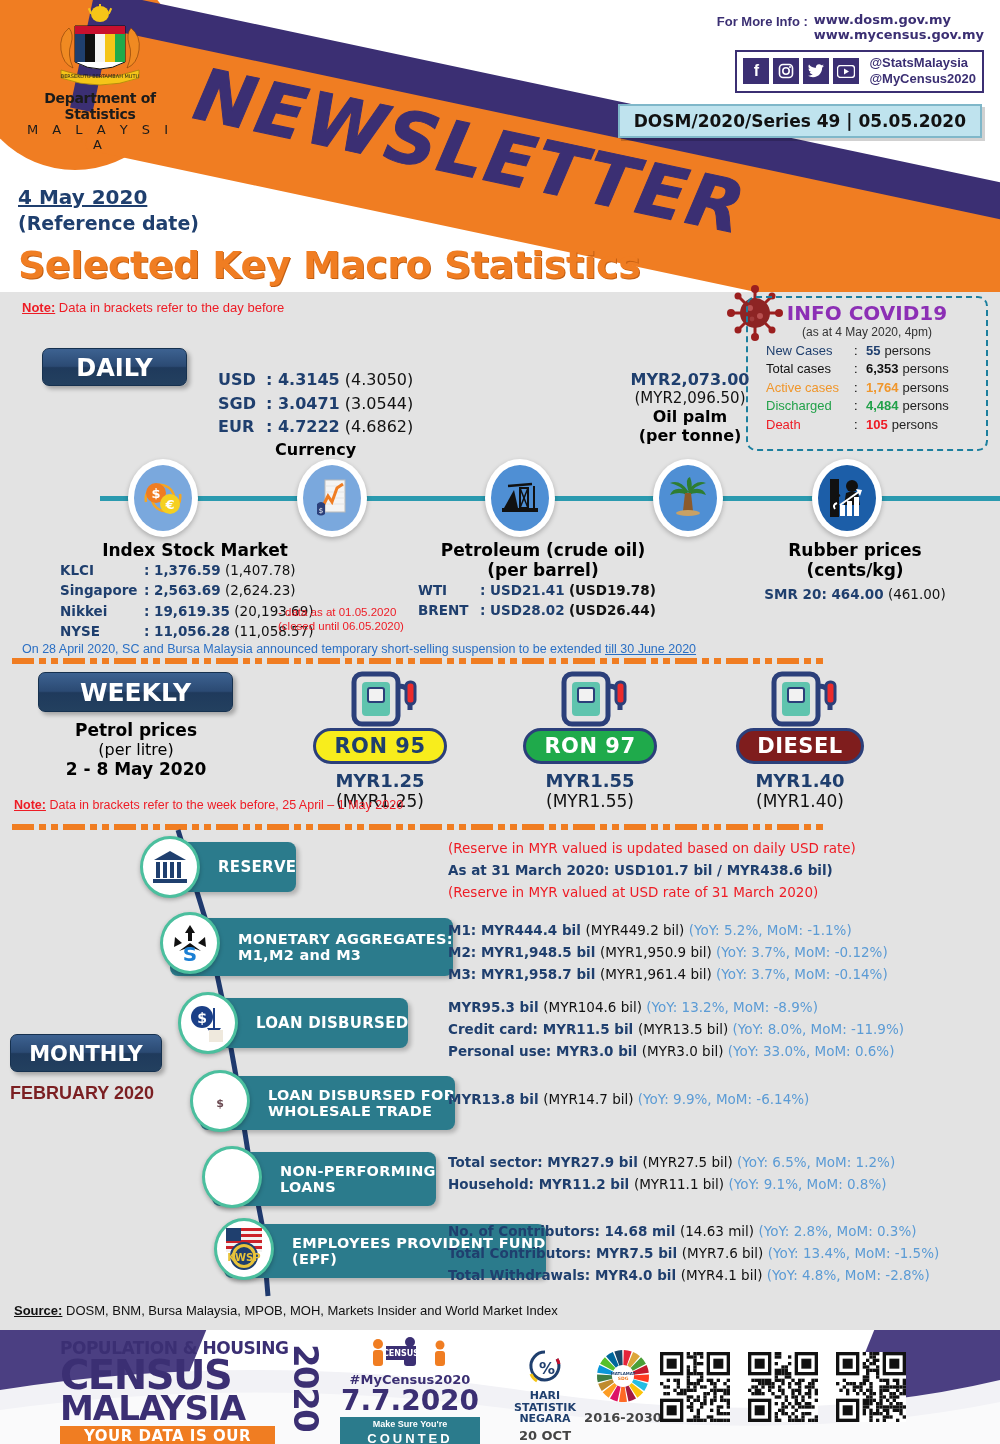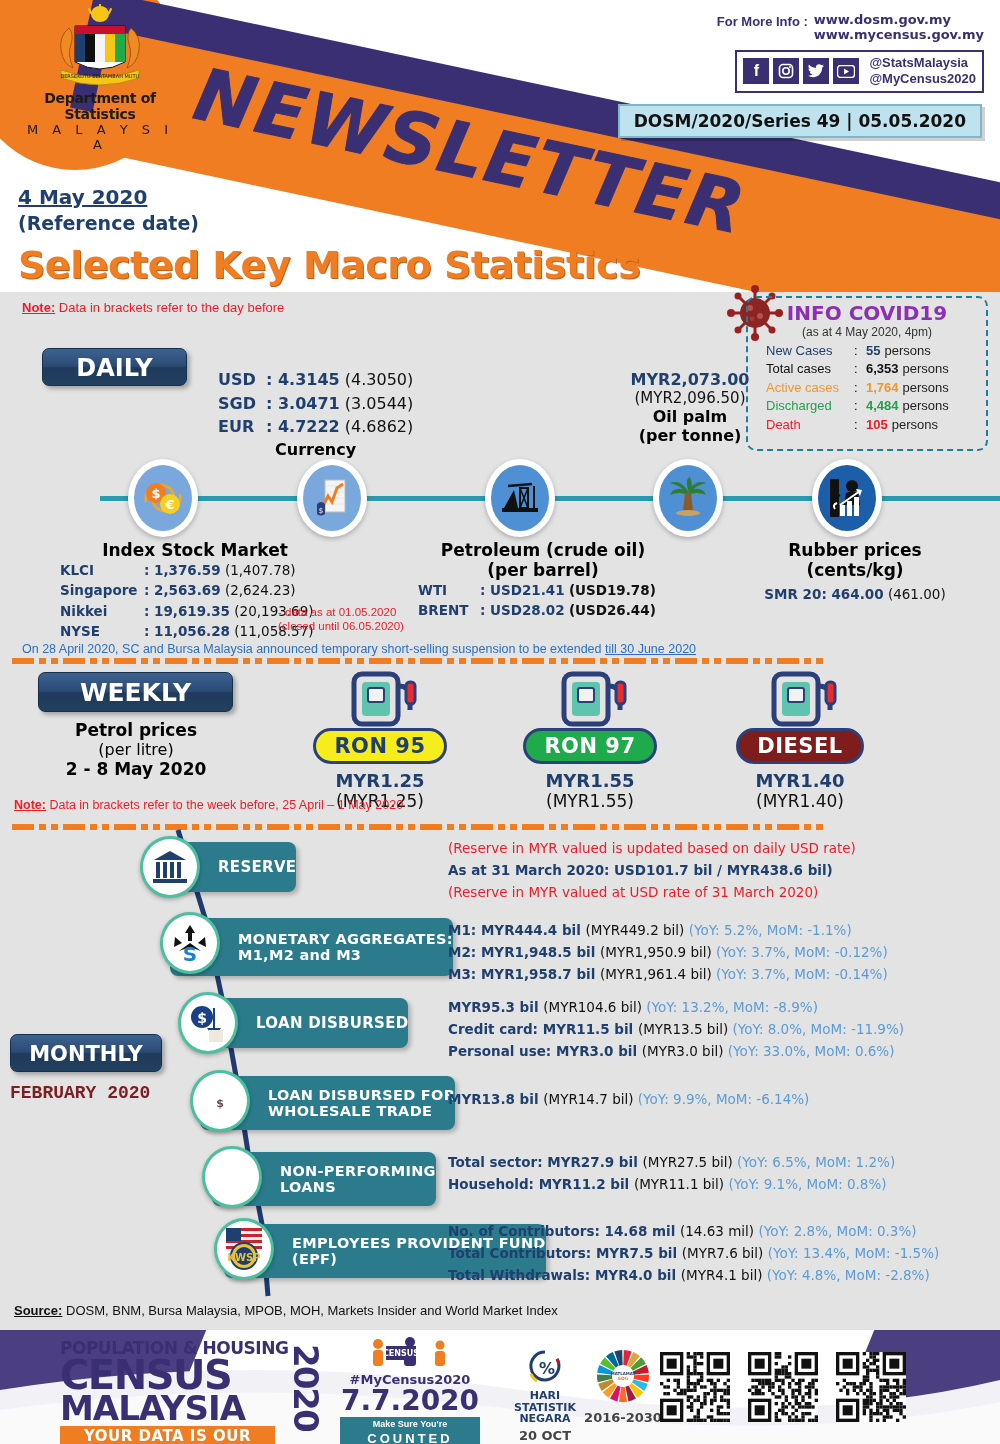--- a/index.html
+++ b/index.html
@@ -92,21 +92,21 @@
     position:absolute; border-radius:7px;
     background: linear-gradient(to bottom, #3d6291 0%, #2b4a73 48%, #1f3a5c 52%, #23405f 100%);
     border:1px solid #16314f;
     color:#fff; font-weight:bold; text-align:center;
     box-shadow: 3px 3px 4px rgba(0,0,0,0.28);
     font-family:"DejaVu Sans", sans-serif;
   }
   #daily-btn { left:42px; top:348px; width:145px; height:38px; line-height:38px; font-size:24px; }
   #weekly-btn { left:38px; top:672px; width:195px; height:40px; line-height:40px; font-size:25px; }
   #monthly-btn { left:10px; top:1034px; width:152px; height:38px; line-height:38px; font-size:21px; }
-  .monthly-month { position:absolute; left:10px; top:1083px; font-size:18px; font-weight:bold; color:#7b1f22; font-family:Liberation Mono, monospace;}
+  .monthly-month { position:absolute; left:10px; top:1083px; font-size:18px; font-weight:bold; color:#7b1f22; font-family:Liberation Sans, sans-serif;}
 
   
   .tl-line { position:absolute; left:100px; top:496px; width:900px; height:5px; background:#2a9aaf; }
   .tl-node {
     position:absolute; width:70px; height:78px; border-radius:50%;
     background:#ffffff; box-shadow: 0 2px 5px rgba(0,0,0,0.25);
     display:flex; align-items:center; justify-content:center;
   }
   .tl-inner { width:58px; height:66px; border-radius:50%; display:flex; align-items:center; justify-content:center; overflow:hidden;}
   .n1 { left:128px; top:459px; } .n1 .tl-inner { background:#7aa8dd; }

